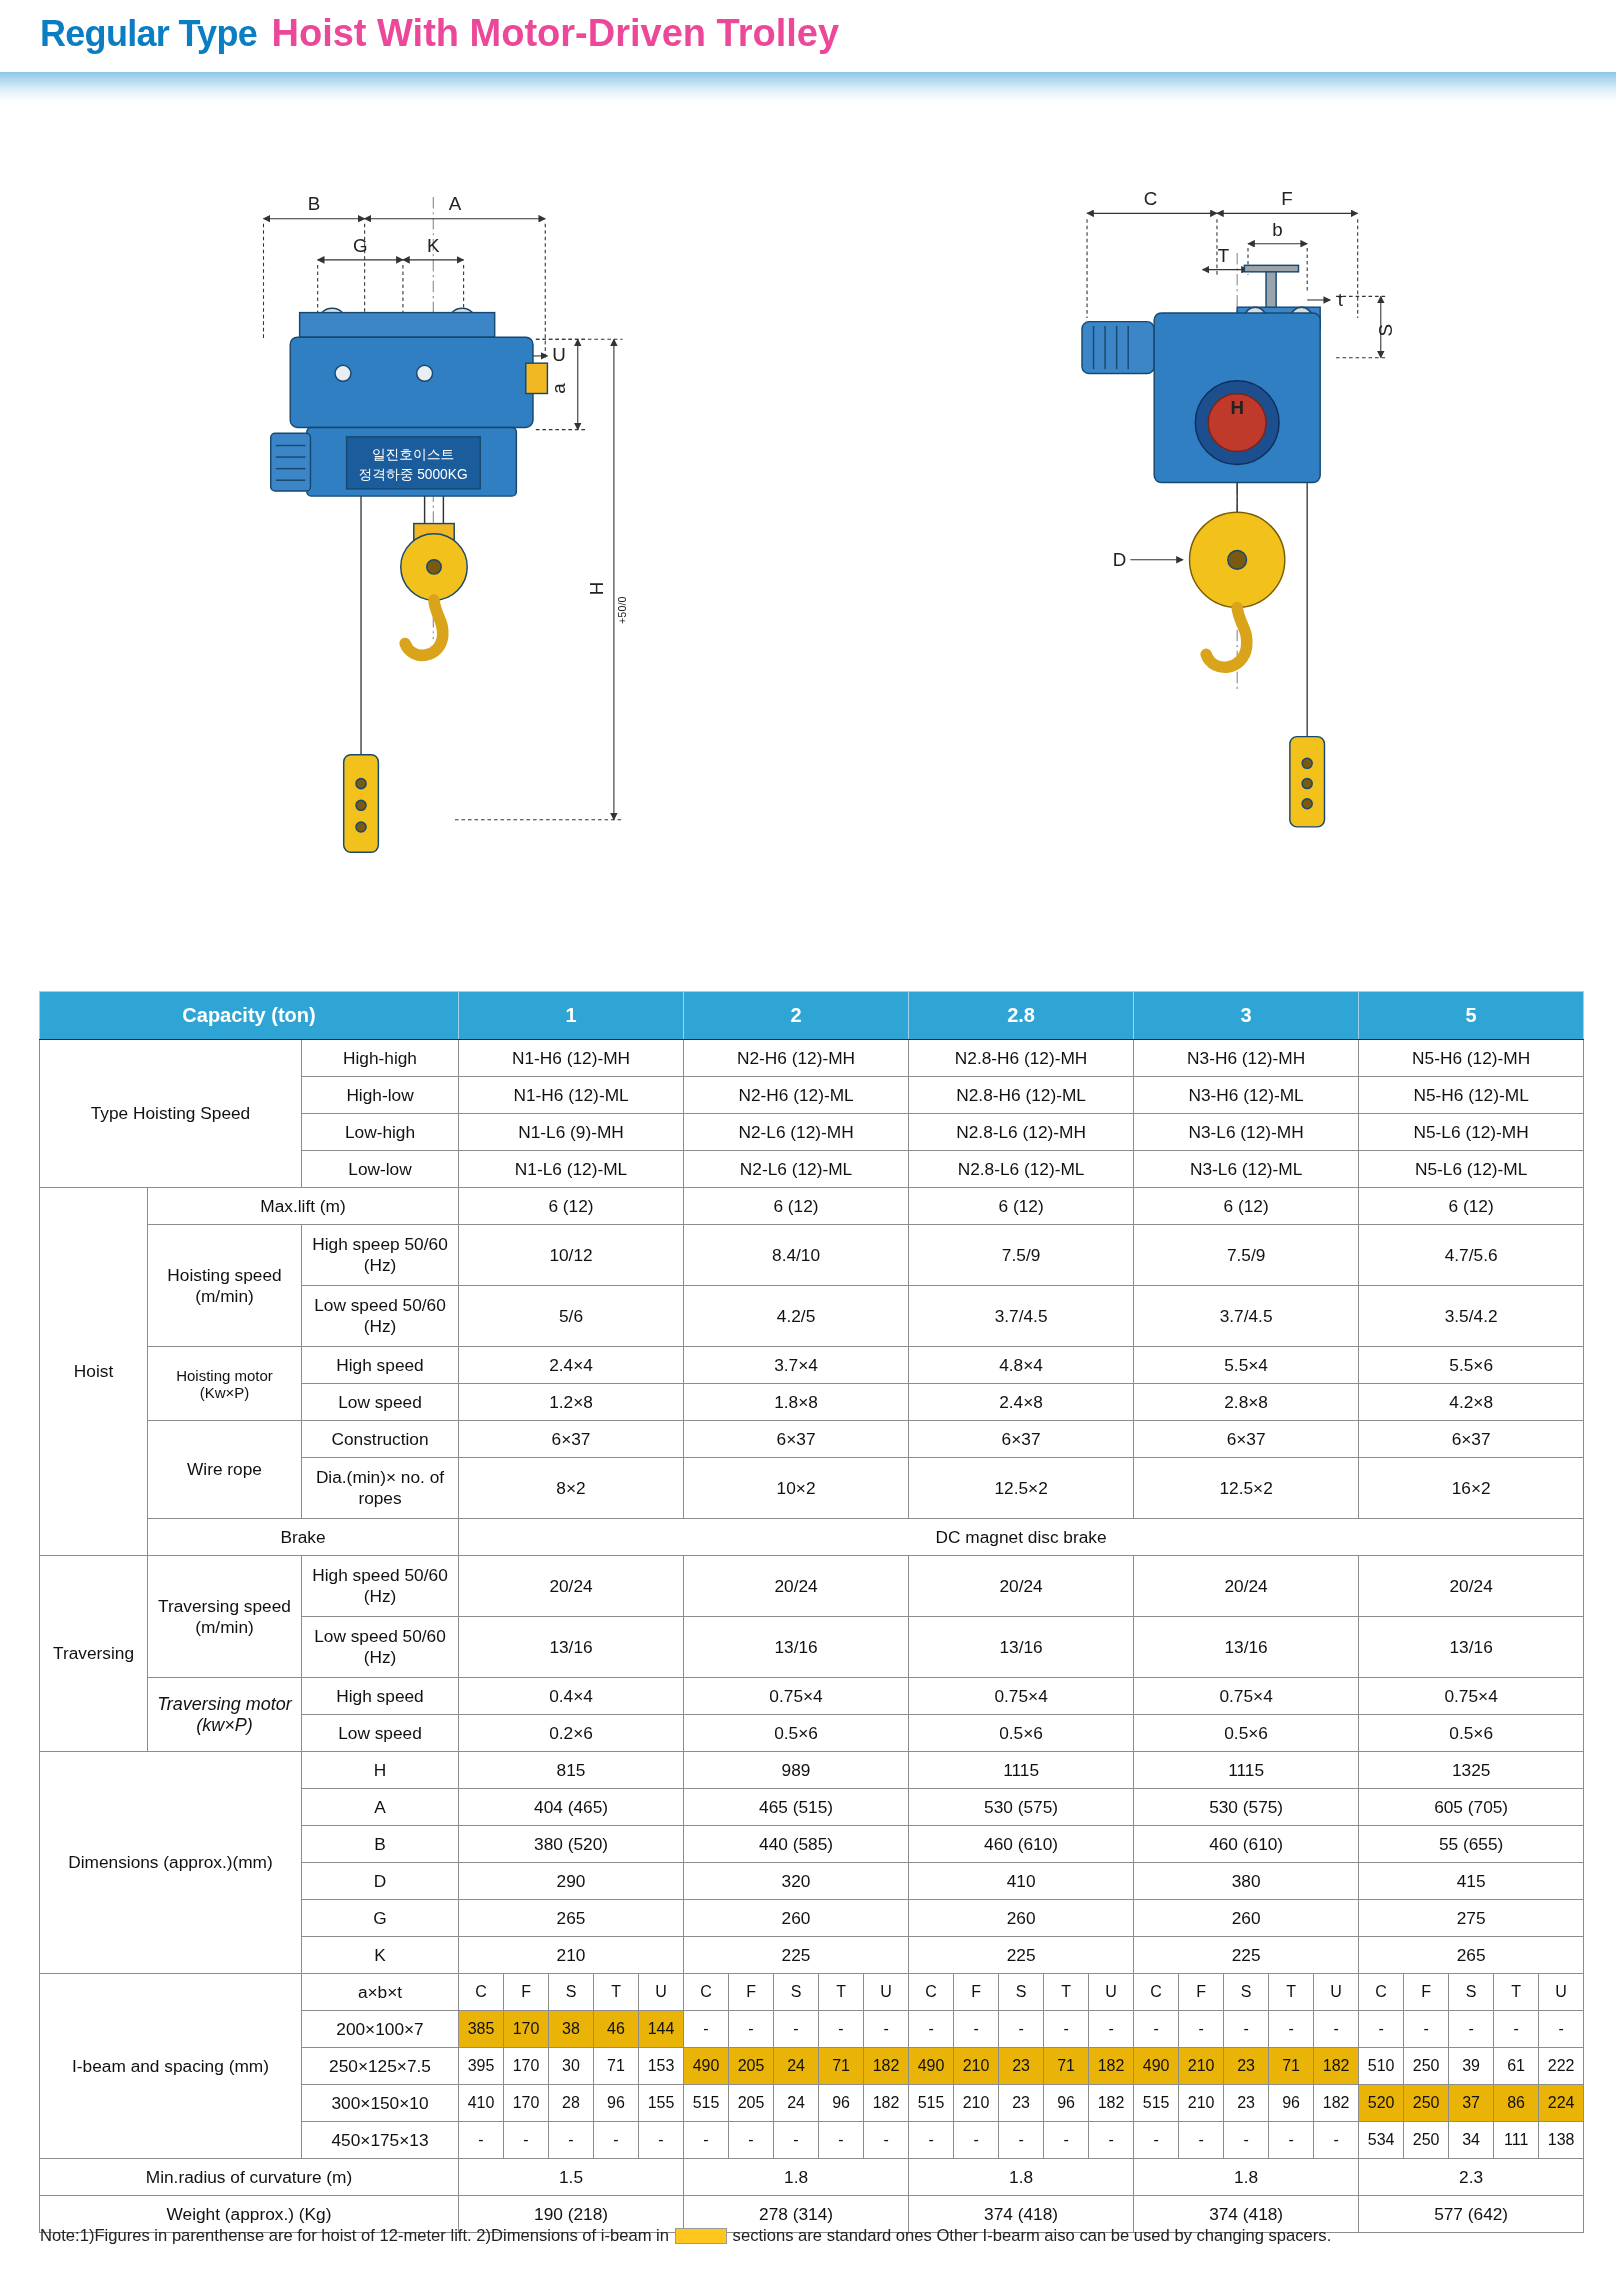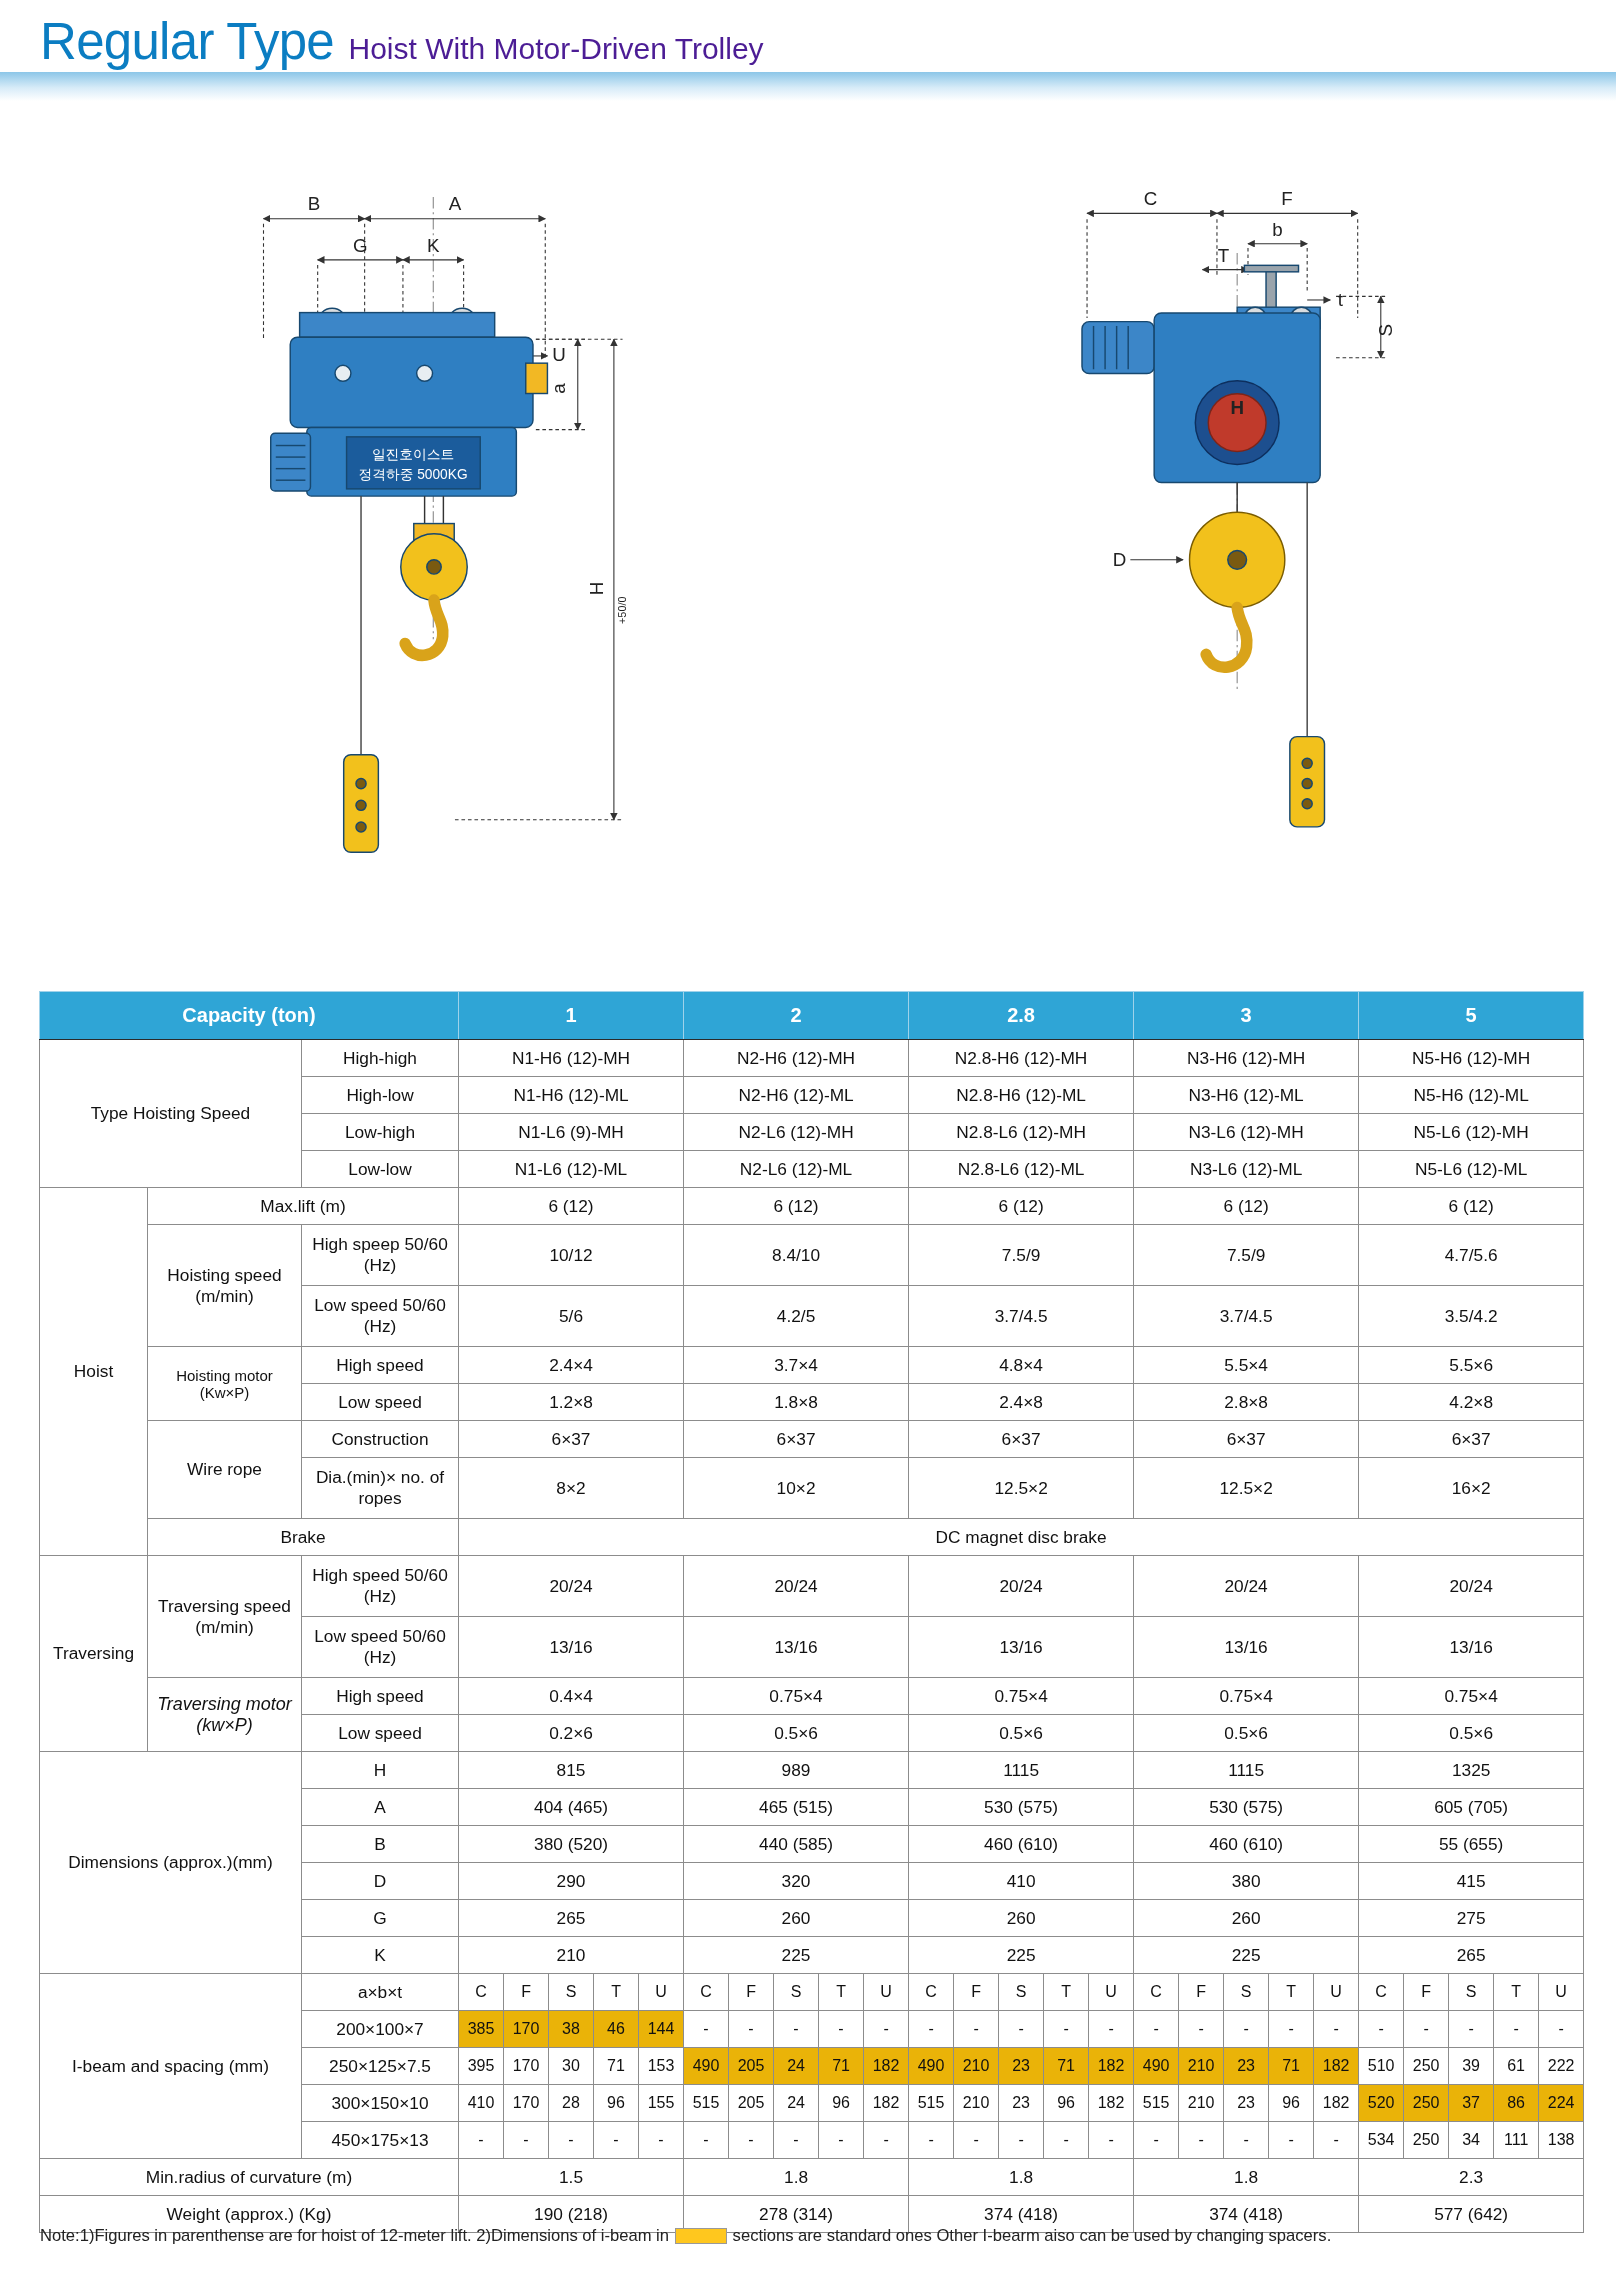--- a/index.html
+++ b/index.html
@@ -3,22 +3,22 @@
 <meta charset="utf-8">
 <style>
   * { margin:0; padding:0; box-sizing:border-box; }
   html,body { background:#ffffff; }
   body {
     width:1616px; height:2273px; position:relative;
     font-family:"Liberation Sans", sans-serif; color:#1a1a1a;
   }
   
   .header { position:absolute; left:40px; top:11.6px; white-space:nowrap; }
-  .title  { font-size:51px; font-weight:normal; color:#0b7dc2; letter-spacing:-0.7px; }
-  .subtitle { font-size:30px; font-weight:normal; color:#4c1d95; margin-left:14.5px; }
+  .title  { font-size:36px; font-weight:bold; color:#0b7dc2; letter-spacing:-0.7px; }
+  .subtitle { font-size:38px; font-weight:bold; color:#ec4899; margin-left:14.5px; }
   .band {
     position:absolute; left:0; top:72px; width:1616px; height:29px;
     background:linear-gradient(to bottom, #8cc6e8 0%, #d8ecf8 55%, #ffffff 100%);
   }
   
   .diag { position:absolute; }
   #diag-front { left:238px; top:184px; }
   #diag-side  { left:1069px; top:184px; }
   .dimtxt { font-size:26px; fill:#222; }
   .dimtxt-sm { font-size:15px; fill:#222; }

